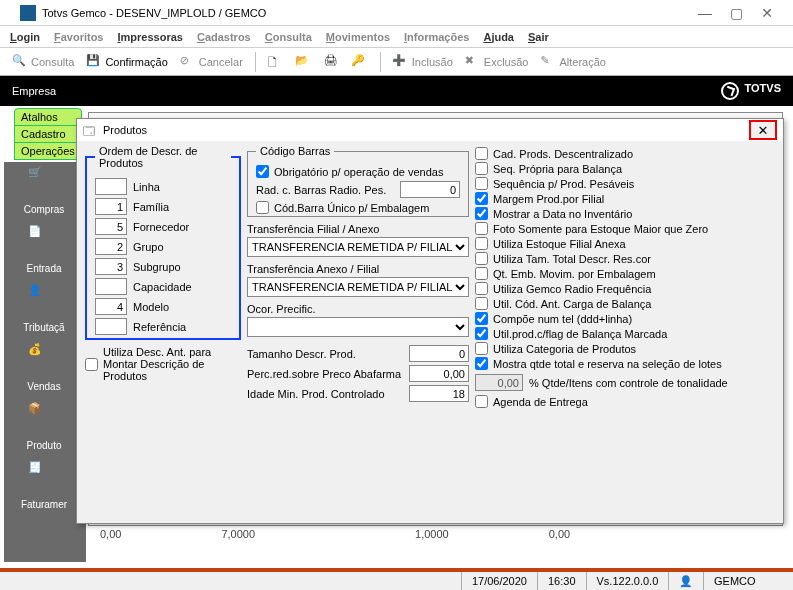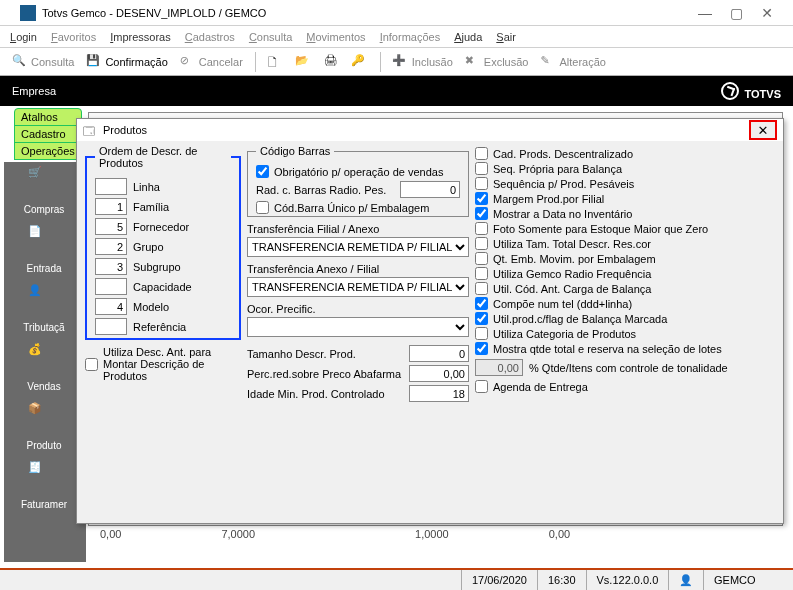--- a/index.html
+++ b/index.html
@@ -1,31 +1,31 @@
 <!DOCTYPE html>
 <html><head>
 <meta charset="utf-8">
 <style>
 * { box-sizing: border-box; margin: 0; padding: 0; font-family: Tahoma, sans-serif; font-size: 11px; }
 body { background: #fff; width: 793px; height: 590px; position: relative; overflow: hidden; }
 .titlebar { height: 26px; background: #fff; border-bottom: 1px solid #d0d0d0; display: flex; align-items: center; padding: 0 20px; color: #000; }
 .titlebar .icon { width: 16px; height: 16px; background: #1a5a8a; margin-right: 6px; }
 .titlebar .wincontrols { margin-left: auto; display: flex; gap: 18px; color: #666; }
 .titlebar .wincontrols span { cursor: pointer; font-size: 14px; }
-.menubar { height: 22px; display: flex; align-items: center; padding: 0 10px; gap: 14px; border-bottom: 1px solid #d0d0d0; }
+.menubar { height: 22px; display: flex; align-items: center; padding: 0 10px; gap: 14px; border-bottom: 1px solid #d0d0d0; font-weight: bold; }
 .menubar span { color: #333; }
 .menubar span:first-letter { text-decoration: underline; }
 .menubar span.gray { color: #888; }
 .toolbar { height: 28px; display: flex; align-items: center; padding: 0 8px; gap: 4px; border-bottom: 1px solid #b0b0b0; }
 .toolbar .tbtn { display: flex; align-items: center; gap: 3px; color: #888; padding: 2px 4px; }
 .toolbar .tbtn.enabled { color: #000; }
 .toolbar .ticon { width: 16px; height: 16px; display: inline-block; }
 .sep { width: 1px; height: 20px; background: #c0c0c0; margin: 0 4px; }
 .empresabar { height: 30px; background: #000; color: #fff; display: flex; align-items: center; padding: 0 12px; font-size: 18px; }
-.empresabar .brand { margin-left: auto; display: flex; align-items: flex-end; gap: 6px; font-weight: bold; font-size: 16px; }
+.empresabar .brand { margin-left: auto; display: flex; align-items: flex-start; gap: 6px; font-weight: bold; font-size: 16px; }
 .brand-icon { width: 18px; height: 18px; border: 2px solid #fff; border-radius: 50%; position: relative; }
 .brand-icon::after { content:""; position:absolute; width:6px; height:6px; border:2px solid #fff; border-left:none; border-bottom:none; top:3px; left:3px; transform: rotate(20deg); }
 .sidetabs { position: absolute; left: 14px; top: 108px; display: flex; flex-direction: column; }
 .sidetabs .tab { background: #bef264; border: 1px solid #22c55e; padding: 2px 6px; margin-bottom: -1px; }
 .sidetabs .tab.top { border-top-left-radius: 4px; border-top-right-radius: 4px; }
 .sidebar { position: absolute; left: 8px; top: 166px; width: 72px; display: flex; flex-direction: column; align-items: center; gap: 6px; }
 .sidebar .sicon { width: 32px; height: 32px; }
 .sidebar .slabel { color: #fff; font-size: 10px; text-align: right; margin-bottom: 4px; }
 .sideback { position: absolute; left: 4px; top: 162px; width: 82px; height: 400px; background: #6a6a6a; }
 .rightpanel { position: absolute; left: 88px; top: 112px; width: 695px; height: 414px; border: 1px solid #888; background: #f8f8f8; }
@@ -44,21 +44,21 @@
 .col-right { position: absolute; left: 398px; top: 4px; width: 296px; }
 .chk { display: flex; align-items: center; gap: 5px; margin: 2px 0; }
 .chk input { width: 13px; height: 13px; }
 .lblrow { display: flex; align-items: center; margin: 3px 0; }
 .lblrow label { flex: 1; }
 .lblrow input[type=text] { width: 60px; height: 17px; border: 1px solid #888; text-align: right; padding-right: 3px; background: #fff; }
 select { width: 100%; height: 20px; border: 1px solid #888; background: #fff; font-size: 11px; }
 .grplabel { margin: 6px 0 2px 0; }
 .tonal-row { display:flex; align-items:center; gap:6px; margin: 4px 0; }
 .tonal-row input { width:48px; height:17px; border:1px solid #888; text-align:right; padding-right:3px; background:#e8e8e8; }
-.statusbar { position: absolute; bottom: 0; left: 0; right: 0; height: 22px; border-top: 2px solid #c2410c; background: #f0f0f0; display: flex; }
+.statusbar { position: absolute; bottom: 0; left: 0; right: 0; height: 22px; border-top: 4px solid #c2410c; background: #f0f0f0; display: flex; }
 .statusbar .cell { border-left: 1px solid #aaa; padding: 3px 10px; height: 100%; display: flex; align-items: center; }
 .statusbar .cell:first-child { flex:1; border-left:none; }
 .numrow { position:absolute; left:100px; top:528px; display:flex; gap:40px; color:#444; }
 </style>
 </head>
 <body>
 
 <div class="titlebar">
   <span class="icon"></span>
   <span>Totvs Gemco - DESENV_IMPLOLD / GEMCO</span>
@@ -266,20 +266,24 @@
       <div class="chk">
           <input type="checkbox" checked="" style="">
           <span>Mostrar a Data no Inventário</span>
         </div>
       <div class="chk">
           <input type="checkbox" style="">
           <span>Foto Somente para Estoque Maior que Zero</span>
         </div>
       <div class="chk">
           <input type="checkbox" style="">
+          <span>Utiliza Estoque Filial Anexa</span>
+        </div>
+      <div class="chk">
+          <input type="checkbox" style="">
           <span>Utiliza Tam. Total  Descr. Res.cor</span>
         </div>
       <div class="chk">
           <input type="checkbox" style="">
           <span>Qt. Emb. Movim. por Embalagem</span>
         </div>
       <div class="chk">
           <input type="checkbox" style="">
           <span>Utiliza Gemco Radio Frequência</span>
         </div>

